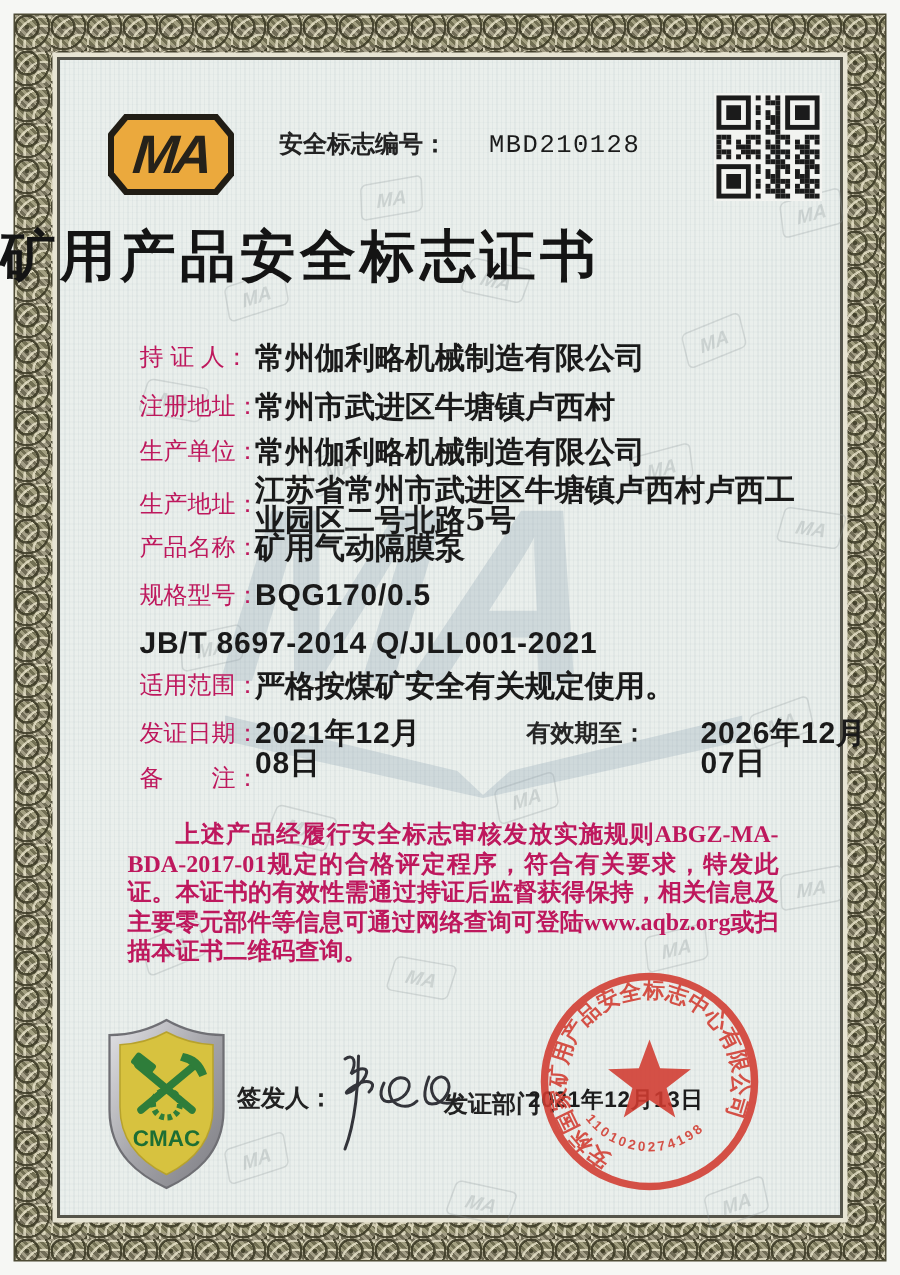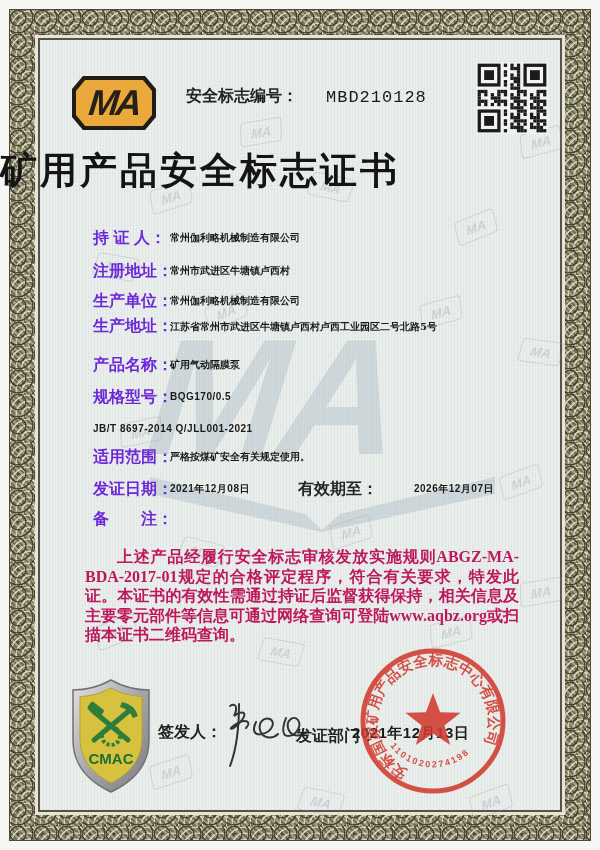--- a/index.html
+++ b/index.html
@@ -47,23 +47,23 @@
   #number-line{position:absolute;left:186px;top:86px;display:flex;align-items:flex-end;gap:28px;}
   #number-line .lab{font-size:16px;font-weight:bold;color:#222;}
   #number-line .val{font-family:Liberation Mono, monospace;font-size:17px;color:#1b1b1b;letter-spacing:1px;}
   
   #qr{position:absolute;left:476px;top:62px;width:72px;height:72px;background:#f2f3f0;}
   
   #title{position:absolute;left:0;top:146px;width:100%;text-align:left;
     font-family:"DejaVu Serif",serif;font-weight:bold;font-size:37px;color:#141414;letter-spacing:3px;}
   
   .row{position:absolute;left:93px;display:flex;align-items:flex-start;}
-  .row .lab{font-size:16px;font-weight:bold;color:#6d28d9;white-space:nowrap;width:77px;flex:0 0 77px;}
+  .row .lab{font-size:16px;font-weight:normal;color:#be185d;white-space:nowrap;width:77px;flex:0 0 77px;}
   .row .lab.wide{width:auto;flex:0 0 auto;margin-right:44px;}
-  .row .val{font-family:"DejaVu Serif",serif;font-size:10px;font-weight:bold;color:#1a1a1a;line-height:20px;}
+  .row .val{font-family:"DejaVu Serif",serif;font-size:20px;font-weight:bold;color:#1a1a1a;line-height:20px;}
   .row .val.sans{font-family:"Liberation Sans",sans-serif;font-weight:bold;letter-spacing:.5px;}
   .row .val.addr{width:378px;}
   #row-dates .lab2{font-size:16px;font-weight:bold;color:#262626;margin-left:48px;margin-right:36px;white-space:nowrap;}
   
   #paragraph{position:absolute;left:85px;top:547px;width:434px;
     font-family:Liberation Serif, serif;font-size:16px;font-weight:bold;color:#be185d;
     line-height:19.5px;text-align:justify;text-indent:2em;}
   
   #cmac{position:absolute;left:70px;top:678px;width:82px;height:116px;}
   #signer-label{position:absolute;left:158px;top:722px;font-size:16px;font-weight:bold;color:#222;}

